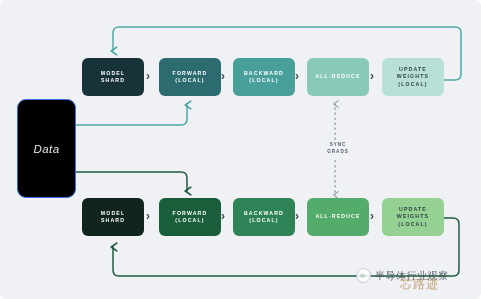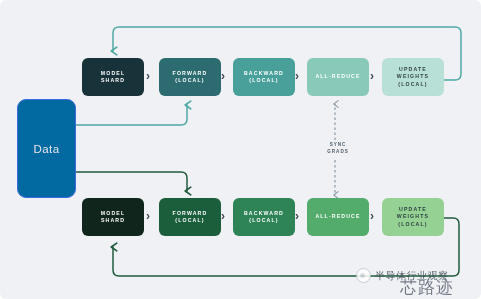--- a/index.html
+++ b/index.html
@@ -41,26 +41,27 @@
     font-weight: 700;
     text-transform: uppercase;
     white-space: pre-line;
     color: #ffffff;
   }
   .stage-label.dark-text { color: #2c3e44; }
   .data-node {
     position: absolute;
     box-sizing: border-box;
     border-radius: 9px;
-    background: #0369a1;
+    background: #000000;
     border: 1.3px solid #3d6ae0;
     display: flex;
     align-items: center;
     justify-content: center;
     z-index: 3;
+    font-style: italic;
   }
   .data-label {
     font-size: 11.5px;
     color: #e3e6eb;
     letter-spacing: 0.4px;
     font-weight: 400;
   }
   .chev {
     position: absolute;
     z-index: 4;
@@ -110,23 +111,23 @@
   }
   .wm-text {
     font-size: 10px;
     color: #3e4a55;
     letter-spacing: 0.5px;
     font-family: "DejaVu Sans", sans-serif;
   }
   .watermark2 {
     position: absolute;
     z-index: 6;
-    font-size: 17px;
+    font-size: 12px;
     letter-spacing: 1px;
-    color: #0f172a;
+    color: #a16207;
     opacity: 0.55;
     font-family: "DejaVu Sans", sans-serif;
     pointer-events: none;
   }
 </style>
 </head>
 <body>
 
 <div id="canvas">
 

